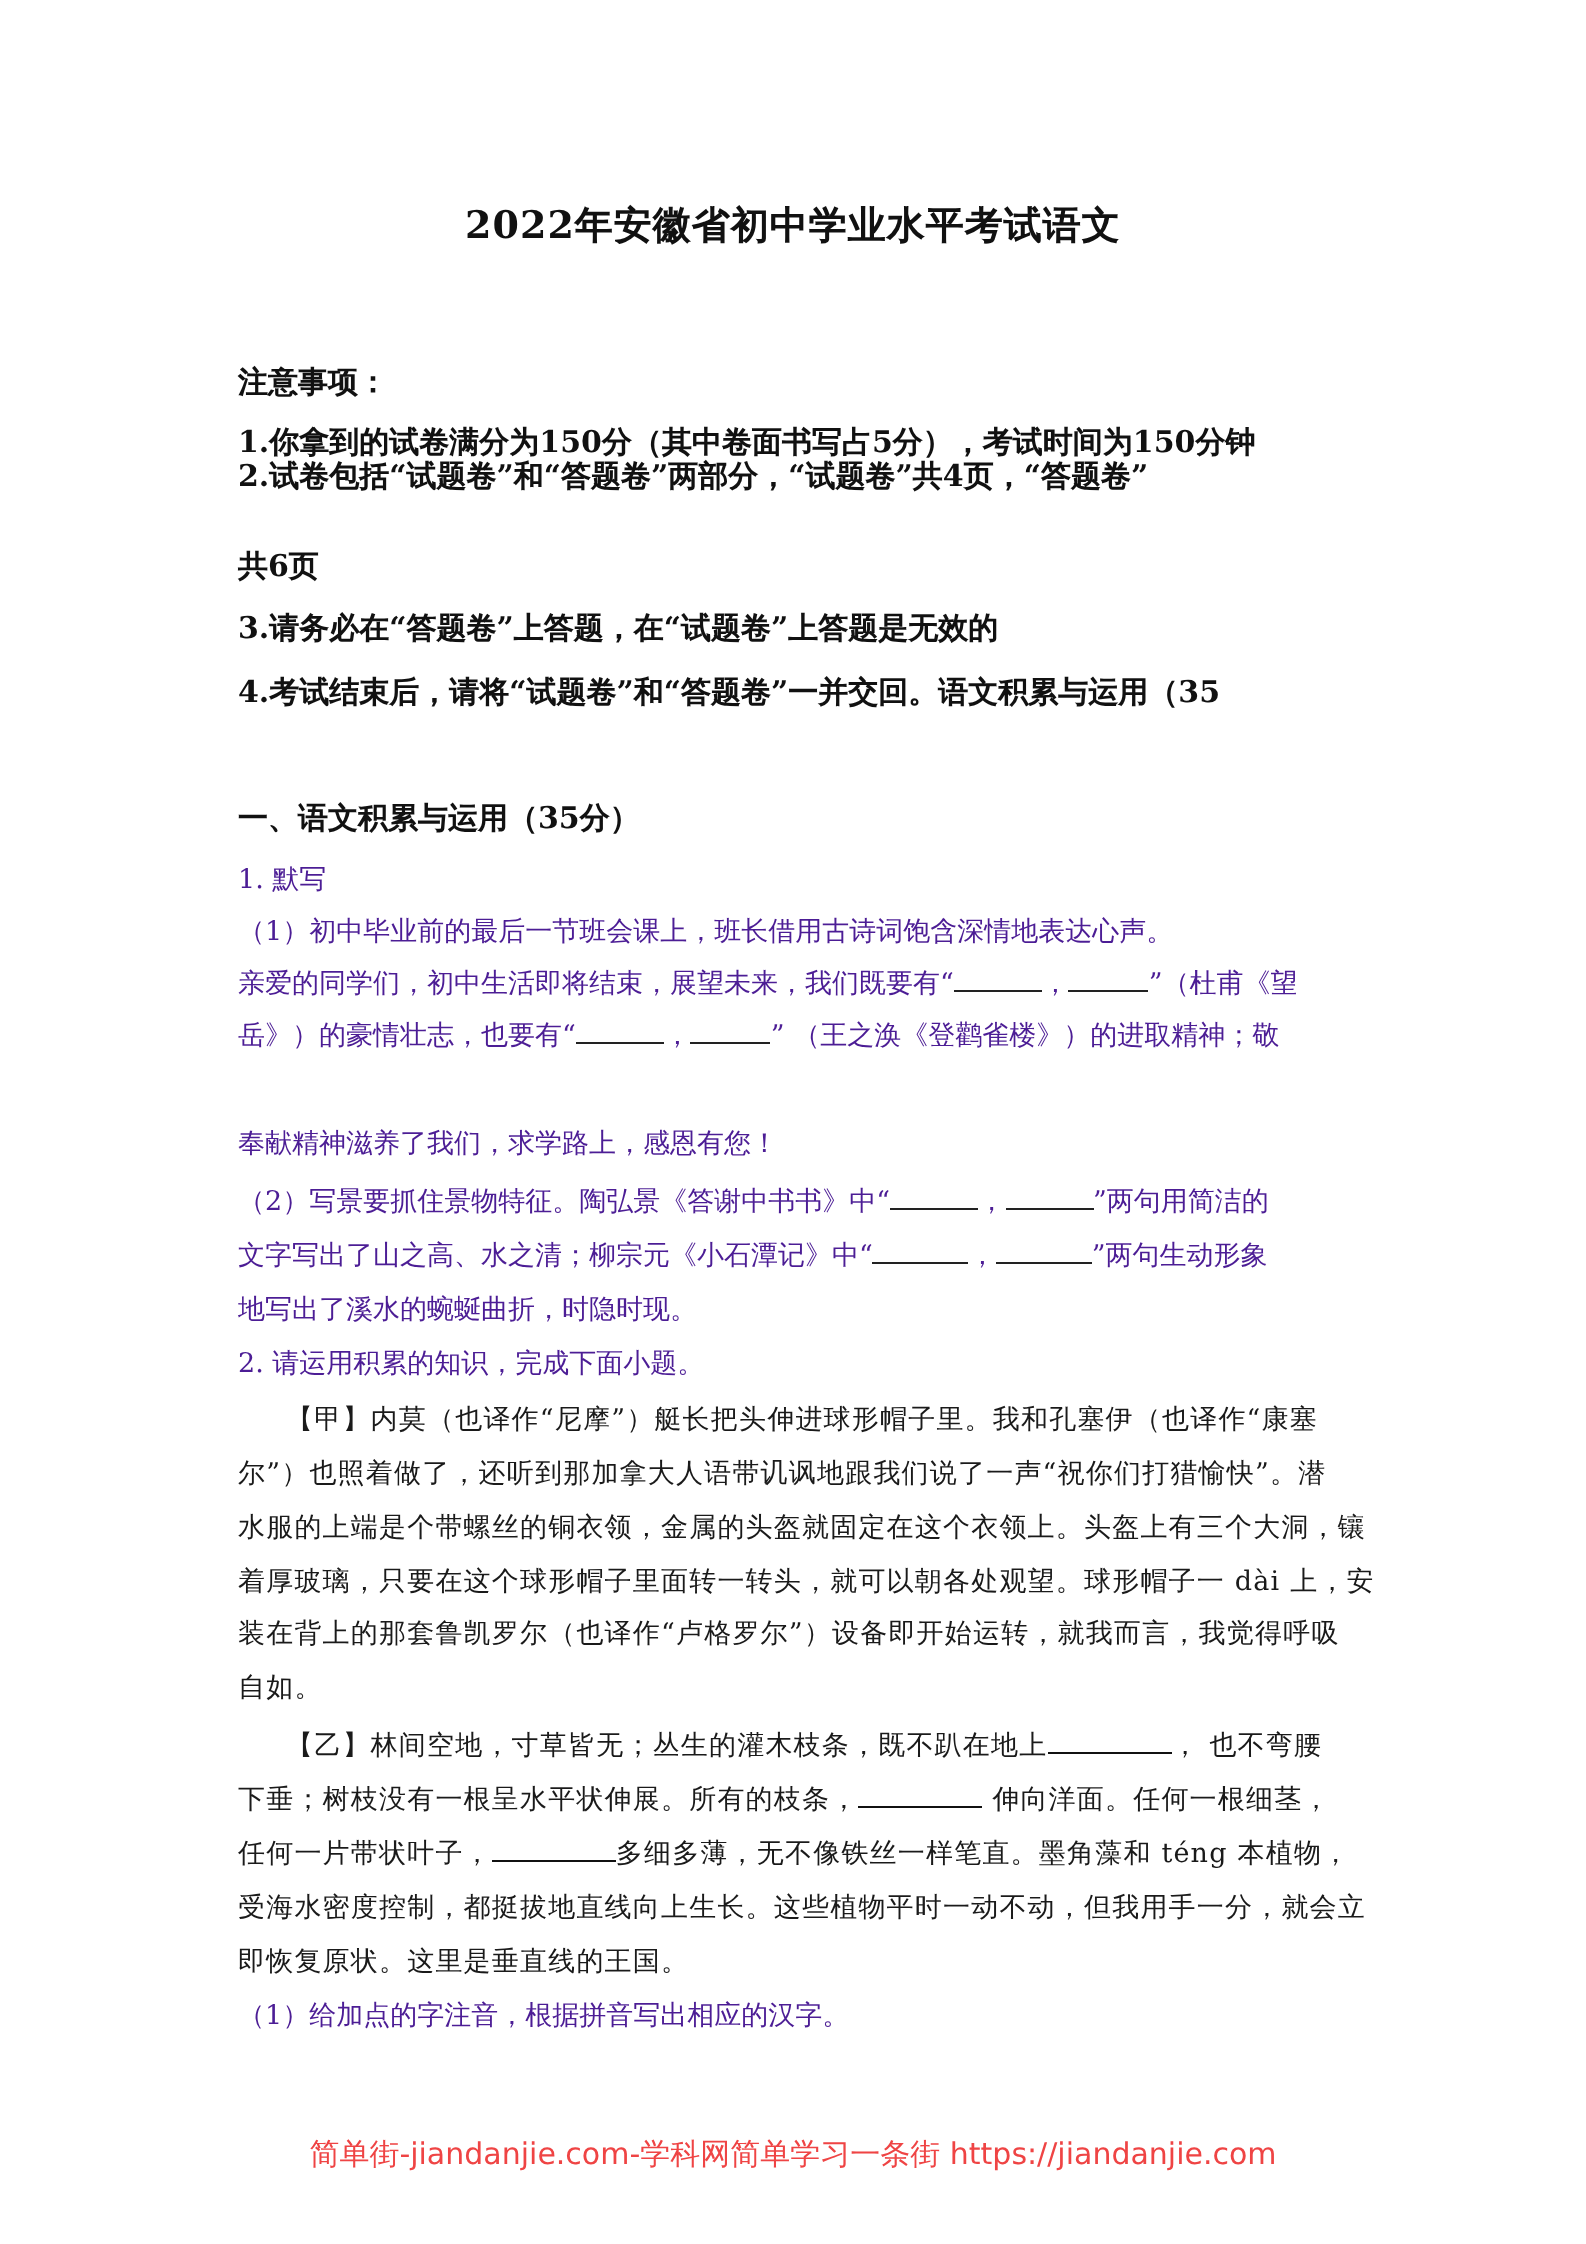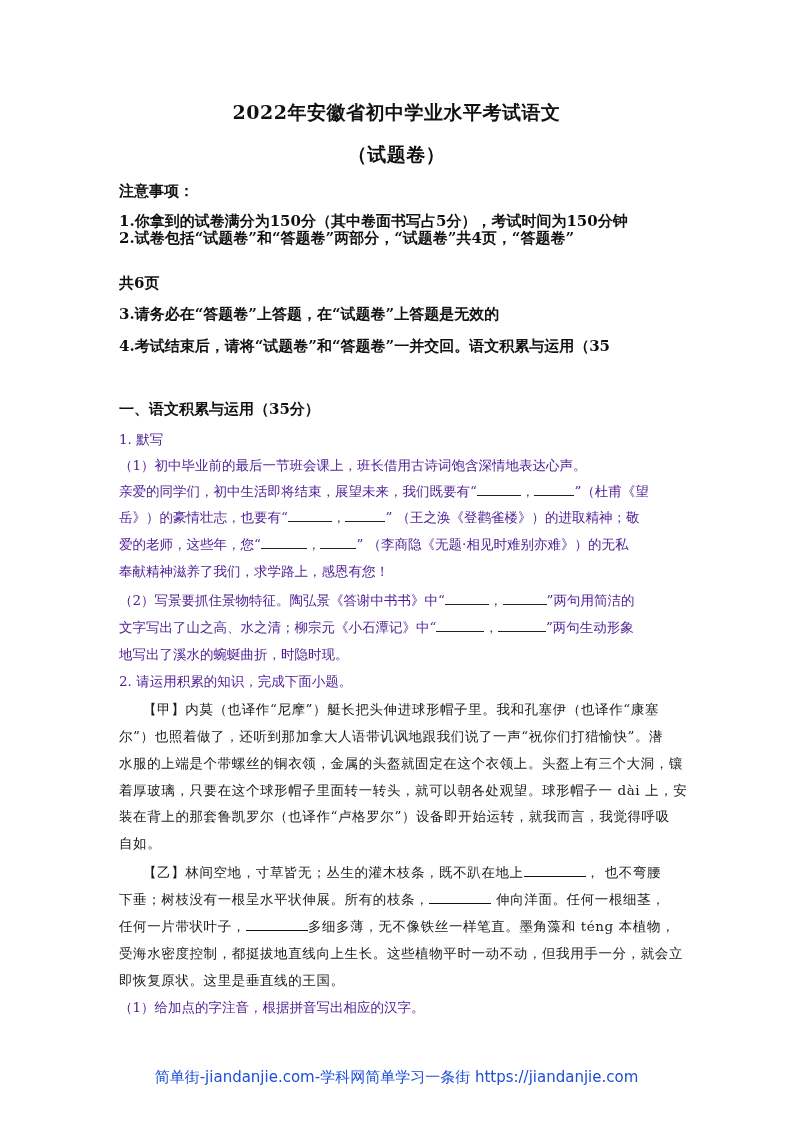--- a/index.html
+++ b/index.html
@@ -22,51 +22,47 @@
     .kai { font-size: 13.5px; color: #1a1a1a; letter-spacing: 0.6px; }
     .indent { left: 143px; }
     .blank {
       display: inline-block; border-bottom: 1px solid #222;
       height: 12px; vertical-align: baseline;
     }
     .blank.thick { border-bottom: 1.5px solid #111; }
     .footer {
       position: absolute; left: 0; width: 793px; top: 1068px;
       text-align: center; font-family: "DejaVu Sans", "Liberation Sans", sans-serif;
-      font-size: 15px; color: #1d4ed8;
+      font-size: 15px; color: #ef4444;
     }
   </style>
 </head>
 <body>
 
 <div class="page">
 
   <div class="title" style="top:100px;">2022年安徽省初中学业水平考试语文</div>
-  <div class="title" style="top:142px;">（试题卷）</div>
 
   <div class="line bold" style="top:182px;">注意事项：</div>
   <div class="line bold" style="top:212px;">1.你拿到的试卷满分为150分（其中卷面书写占5分），考试时间为150分钟</div>
   <div class="line bold" style="top:229px;">2.试卷包括“试题卷”和“答题卷”两部分，“试题卷”共4页，“答题卷”</div>
   <div class="line bold" style="top:274px;">共6页</div>
   <div class="line bold" style="top:305px;">3.请务必在“答题卷”上答题，在“试题卷”上答题是无效的</div>
   <div class="line bold" style="top:337px;">4.考试结束后，请将“试题卷”和“答题卷”一并交回。语文积累与运用（35</div>
 
   <div class="line bold" style="top:400px;">一、语文积累与运用（35分）</div>
   <div class="line body" style="top:431px;">1. 默写</div>
 
   <div class="line body" style="top:457px;">（1）初中毕业前的最后一节班会课上，班长借用古诗词饱含深情地表达心声。</div>
 
   <div class="line body" style="top:483px;">
     <span>亲爱的同学们，初中生活即将结束，展望未来，我们既要有“</span><span class="blank" style="width:44px"></span><span>，</span><span class="blank" style="width:40px"></span><span>”（杜甫《望</span>
   </div>
   <div class="line body" style="top:509px;">
     <span>岳》）的豪情壮志，也要有“</span><span class="blank" style="width:44px"></span><span>，</span><span class="blank" style="width:40px"></span><span>” （王之涣《登鹳雀楼》）的进取精神；敬</span>
-  </div>
-  <div class="line body" style="top:536px;">
-    <span>爱的老师，这些年，您“</span><span class="blank" style="width:46px"></span><span>，</span><span class="blank" style="width:36px"></span><span>” （李商隐《无题·相见时难别亦难》）的无私</span>
   </div>
   <div class="line body" style="top:563px;">奉献精神滋养了我们，求学路上，感恩有您！</div>
 
   <div class="line body" style="top:592px;">
     <span>（2）写景要抓住景物特征。陶弘景《答谢中书书》中“</span><span class="blank" style="width:44px"></span><span>，</span><span class="blank" style="width:44px"></span><span>”两句用简洁的</span>
   </div>
   <div class="line body" style="top:619px;">
     <span>文字写出了山之高、水之清；柳宗元《小石潭记》中“</span><span class="blank" style="width:48px"></span><span>，</span><span class="blank" style="width:48px"></span><span>”两句生动形象</span>
   </div>
   <div class="line body" style="top:646px;">地写出了溪水的蜿蜒曲折，时隐时现。</div>

